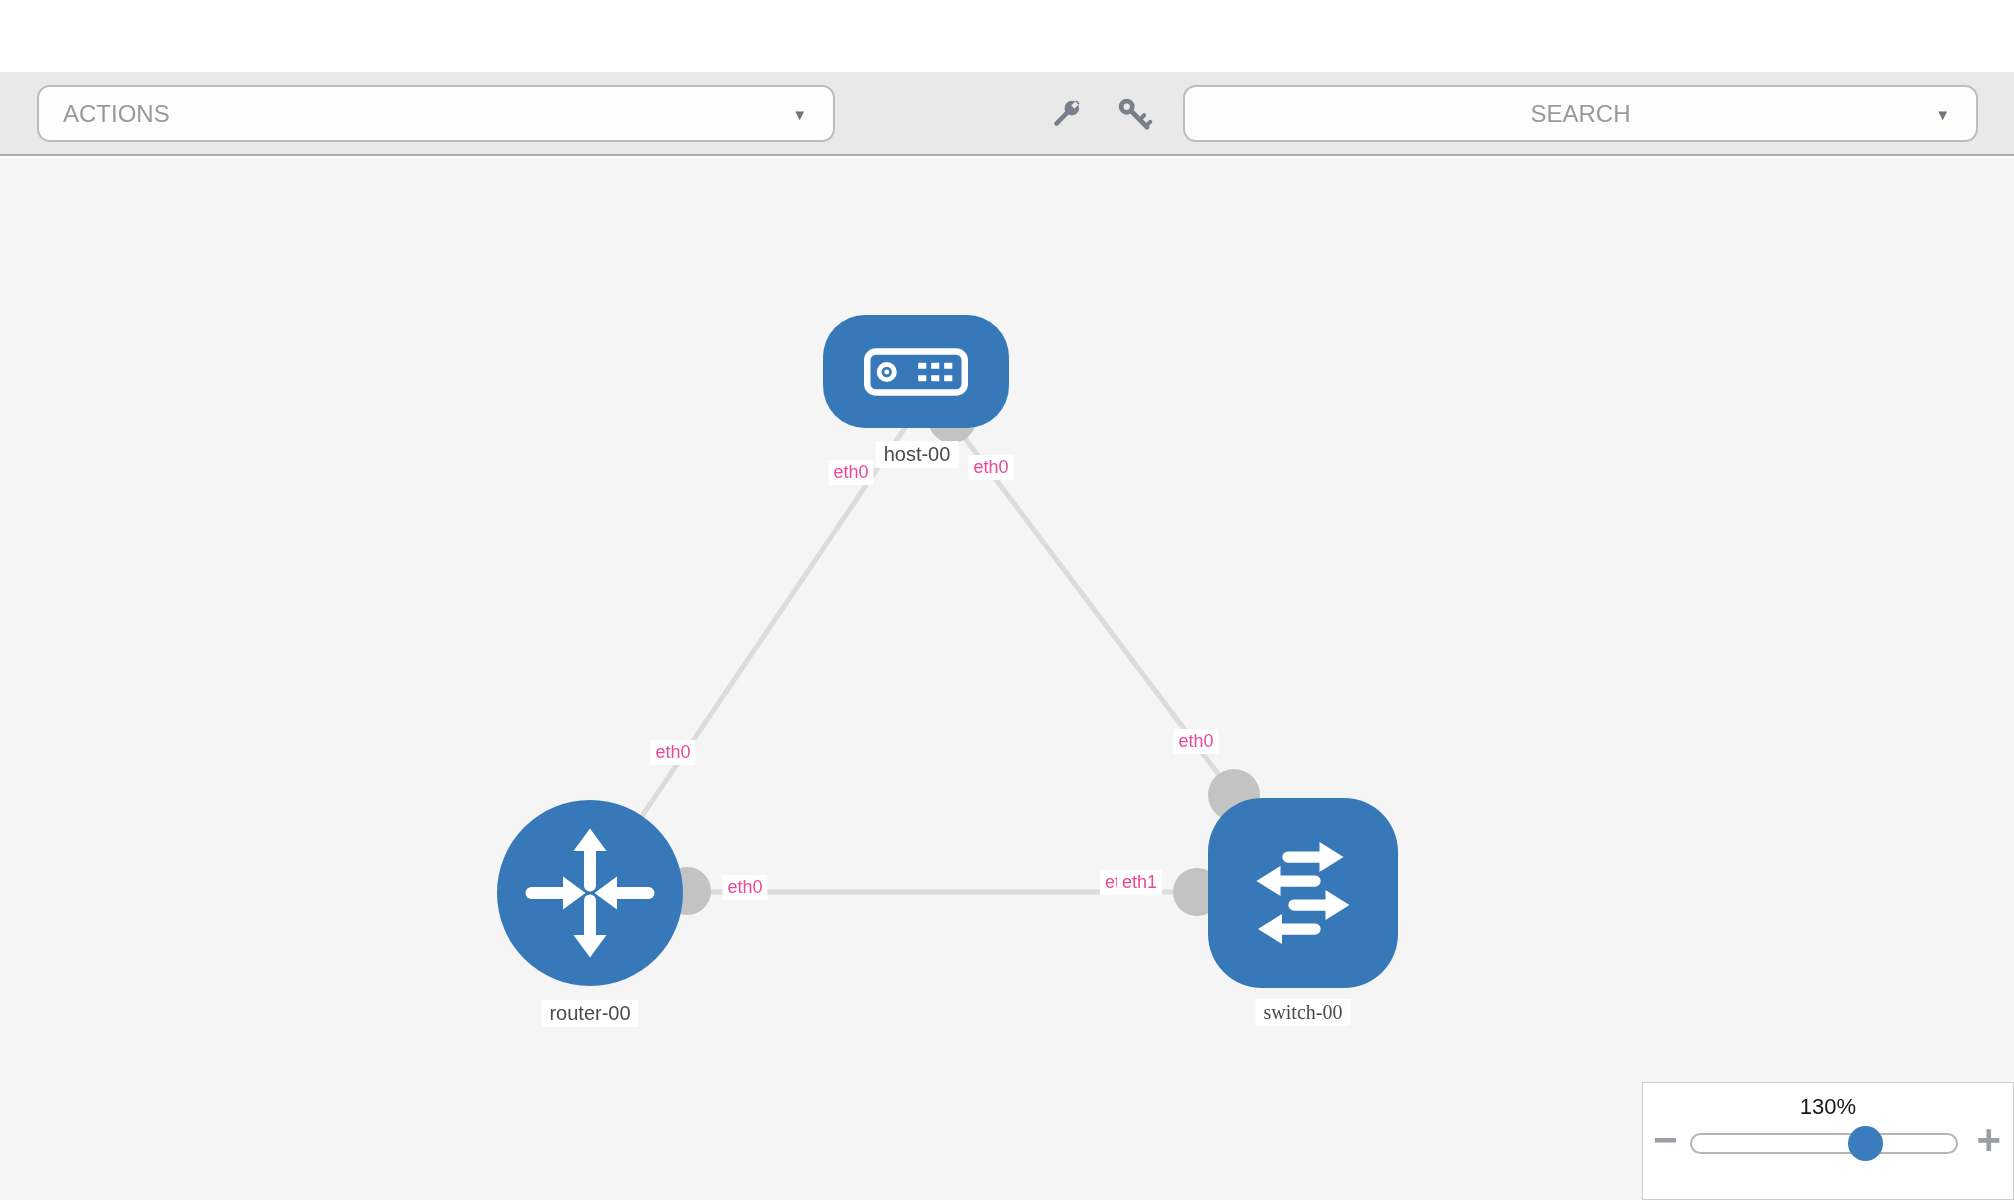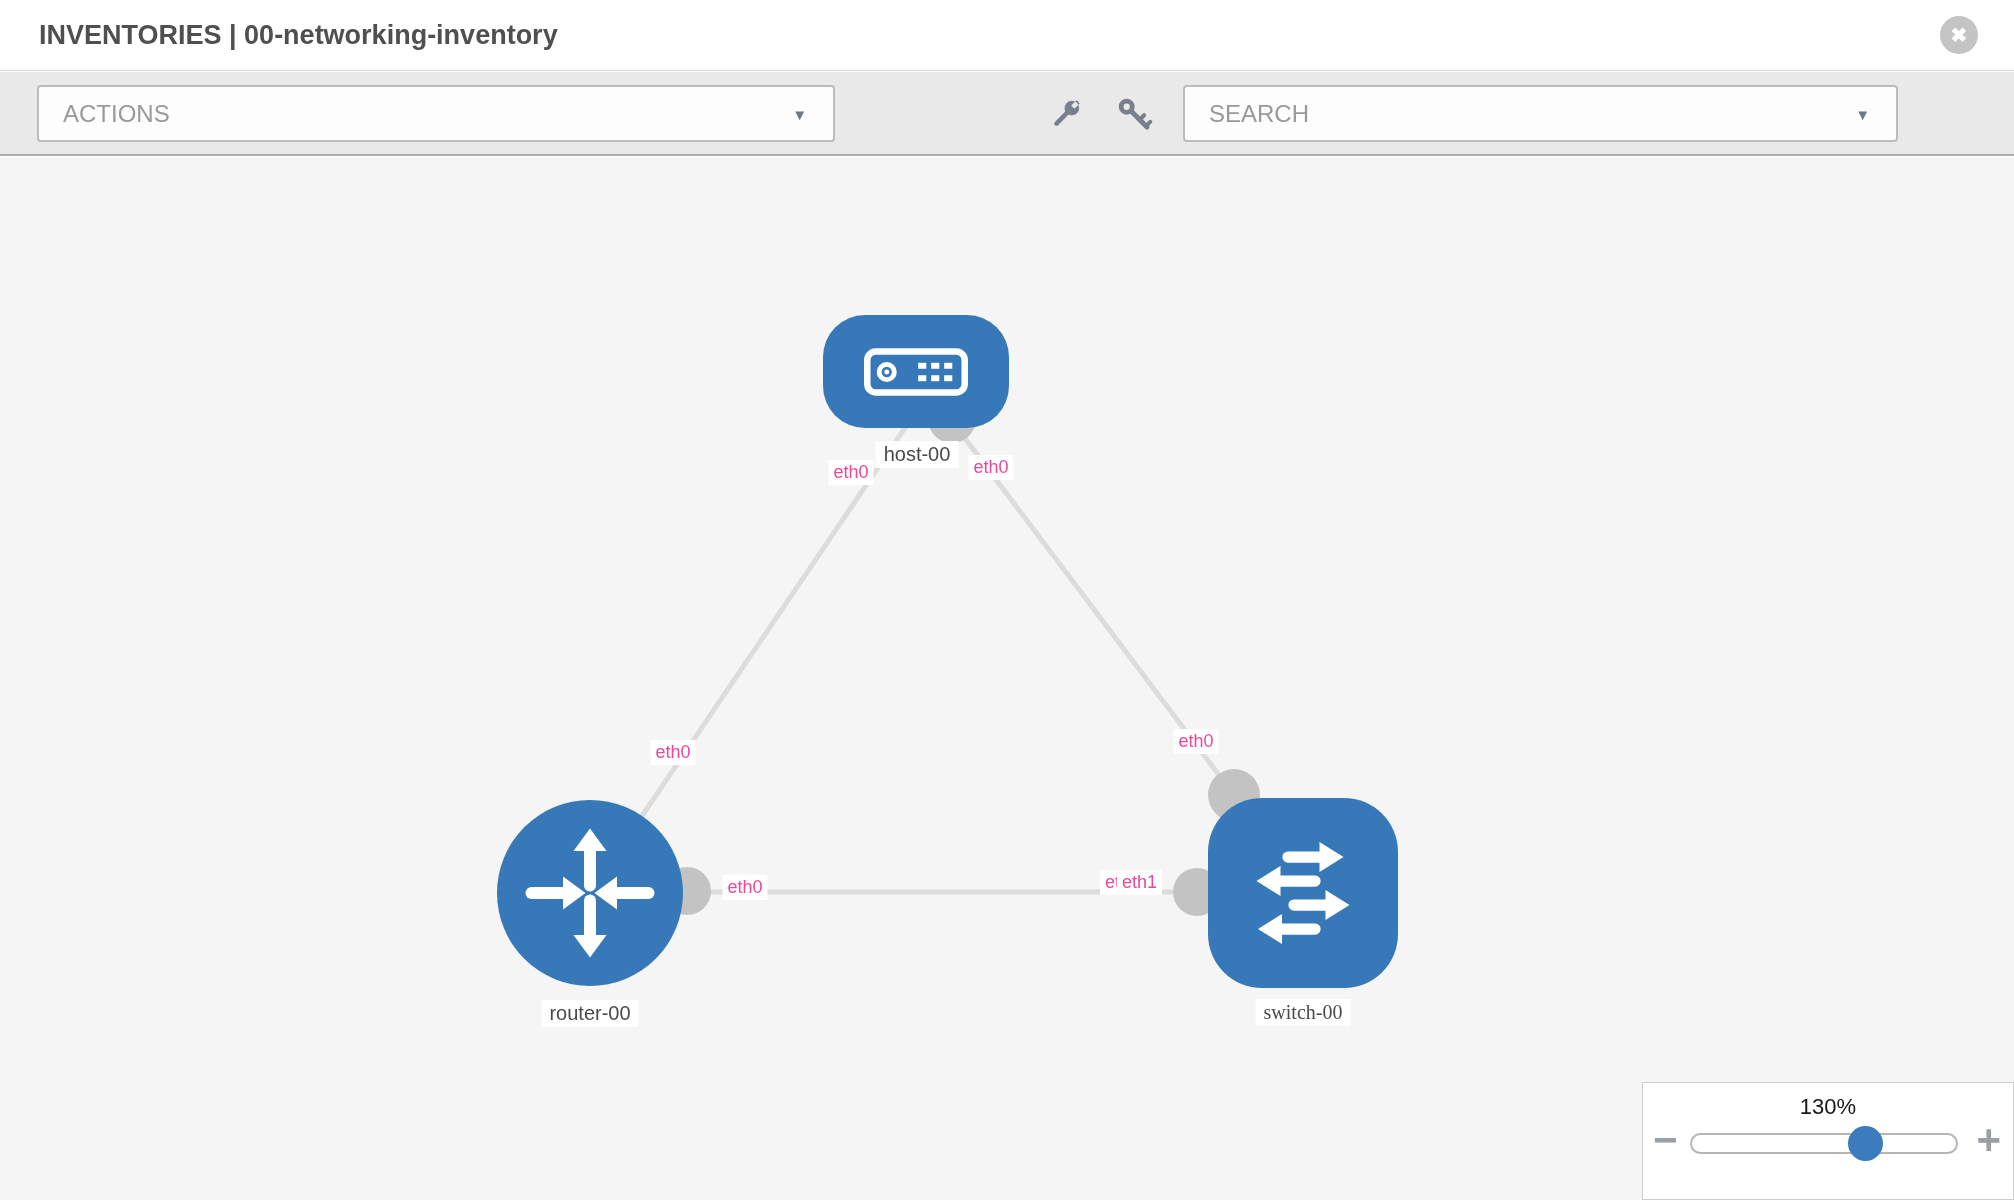--- a/index.html
+++ b/index.html
@@ -6,23 +6,23 @@
   body { font-family:"Liberation Sans", sans-serif; background:#ffffff; }
   .app { position:relative; width:2014px; height:1200px; background:#ffffff; overflow:hidden; }
 
   
   .titlebar { position:absolute; top:0; left:0; width:100%; height:71px; background:#ffffff; border-bottom:1px solid #d8d8d8; }
   .page-title { position:absolute; left:39px; top:50%; transform:translateY(-50%); font-size:27px; font-weight:bold; color:#4f4f4f; white-space:nowrap; }
   .close-btn { position:absolute; right:36px; top:16px; width:38px; height:38px; border-radius:50%; background:#c4c4c4; color:#ffffff; display:flex; align-items:center; justify-content:center; font-size:20px; font-weight:bold; cursor:pointer; line-height:1; }
 
   
   .toolbar { position:absolute; top:72px; left:0; width:100%; height:84px; background:#e9e9e9; border-bottom:2px solid #acacac; }
-  .combo { position:absolute; top:13px; height:57px; background:#fdfdfd; border:2px solid #bcbcbc; border-radius:4px; display:flex; align-items:center; padding:0 24px; color:#98999c; font-size:24px; cursor:pointer; }
+  .combo { position:absolute; top:13px; height:57px; background:#fdfdfd; border:2px solid #bcbcbc; border-radius:13px; display:flex; align-items:center; padding:0 24px; color:#98999c; font-size:24px; cursor:pointer; }
   .combo-actions { left:37px;  width:798px; }
-  .combo-search  { left:1183px; width:715px; }
+  .combo-search  { left:1183px; width:795px;justify-content:center; }
   .caret { position:absolute; right:26px; top:50%; transform:translateY(-50%); color:#6f7780; font-size:15px; }
   .icon-btn { position:absolute; top:22px; width:40px; height:40px; display:flex; align-items:center; justify-content:center; cursor:pointer; }
   .icon-btn.wrench { left:1046px; }
   .icon-btn.key    { left:1114px; }
 
   
   .canvas { position:absolute; top:158px; left:0; width:2014px; height:1042px; background:#f5f5f6; overflow:hidden; }
   .graph-svg { position:absolute; left:0; top:0; z-index:1; }
 
   .node { position:absolute; background:#3779b8; display:flex; align-items:center; justify-content:center; z-index:2; cursor:pointer; }
@@ -51,26 +51,20 @@
   .zoom-minus { left:10px; }
   .zoom-plus  { right:12px; }
   .zoom-track { position:absolute; left:47px; top:50px; width:268px; height:21px; background:#ffffff; border:2px solid #b5b5b5; border-radius:11px; cursor:pointer; }
   .zoom-thumb { position:absolute; left:156px; top:-9px; width:35px; height:35px; border-radius:50%; background:#3a7cbd; cursor:grab; }
 </style>
 </head>
 <body>
 
 <div class="app">
 
-  <div class="titlebar">
-    <div class="page-title">INVENTORIES | 00-networking-inventory</div>
-    <div class="close-btn">
-      <span>✖</span>
-    </div>
-  </div>
 
   <div class="toolbar">
     <div class="combo combo-actions">
       <span>ACTIONS</span>
       <span class="caret">▼</span>
     </div>
 
     <div class="icon-btn wrench">
       <svg width="36" height="36" viewBox="0 0 24 24">
         <g fill="#79808c" transform="rotate(45 12 12)">

